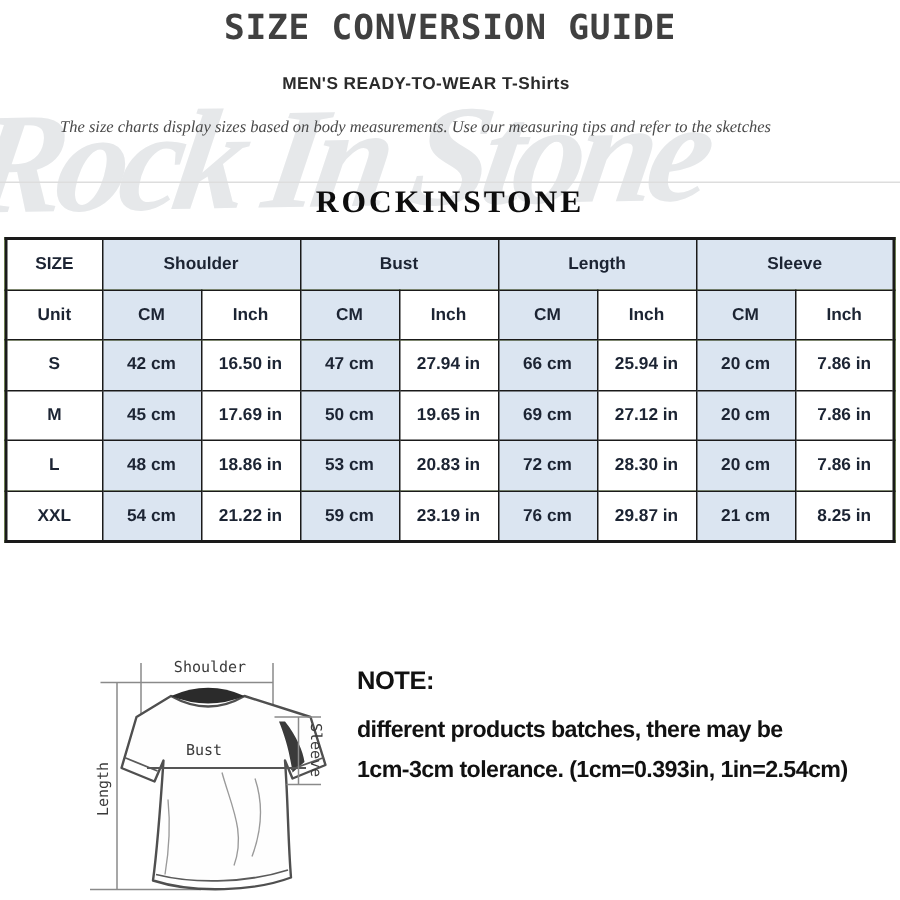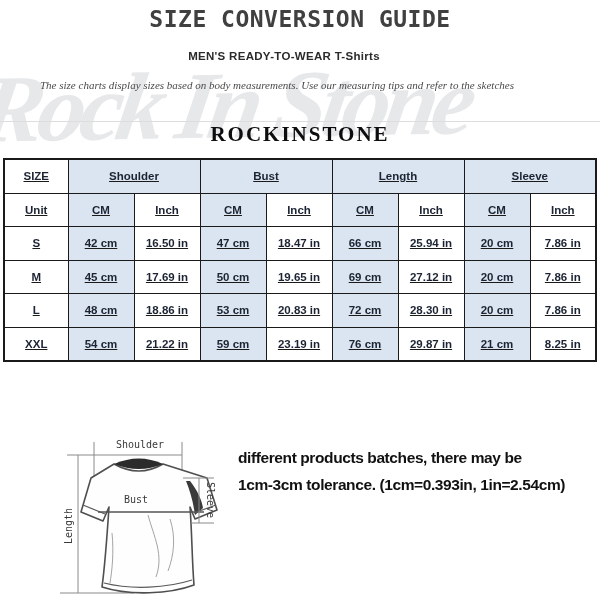--- a/index.html
+++ b/index.html
@@ -74,21 +74,20 @@
   }
 
   
   table.size-table {
     position: absolute; top: 158px; left: 3px;
     width: 594px;
     border-collapse: collapse;
     table-layout: fixed;
     z-index: 3;
     background: #84cc16;
-    text-decoration: underline;
   }
   .size-table th, .size-table td {
     border: 1.4px solid var(--border, #1a1a1a);
     height: 32.5px;
     text-align: center;
     vertical-align: middle;
     font-size: 11.5px;
     font-weight: bold;
     color: #1c2433;
     padding: 0;
@@ -173,21 +172,21 @@
       <td class="blue">CM</td>
       <td>Inch</td>
       <td class="blue">CM</td>
       <td>Inch</td>
     </tr>
     <tr>
       <td>S</td>
       <td class="blue">42 cm</td>
       <td>16.50 in</td>
       <td class="blue">47 cm</td>
-      <td>18.47 in</td>
+      <td>27.94 in</td>
       <td class="blue">66 cm</td>
       <td>25.94 in</td>
       <td class="blue">20 cm</td>
       <td>7.86 in</td>
     </tr>
     <tr>
       <td>M</td>
       <td class="blue">45 cm</td>
       <td>17.69 in</td>
       <td class="blue">50 cm</td>
@@ -259,15 +258,16 @@
     <g stroke="#8a8a8a" stroke-width="1">
       <line x1="131" y1="45" x2="162" y2="45"></line>
       <line x1="139" y1="90" x2="162" y2="90"></line>
       <line x1="147" y1="45" x2="147" y2="90"></line>
     </g>
     <text class="sketch-label" x="155" y="67" text-anchor="middle" transform="rotate(90 155 67)">Sleeve</text>
   </svg>
 </div>
 
 <div class="note">
+  <div class="note-title">NOTE:</div>
   <div class="note-line">different products batches, there may be</div>
   <div class="note-line">1cm-3cm tolerance. (1cm=0.393in, 1in=2.54cm)</div>
 </div>
 
 </body></html>

